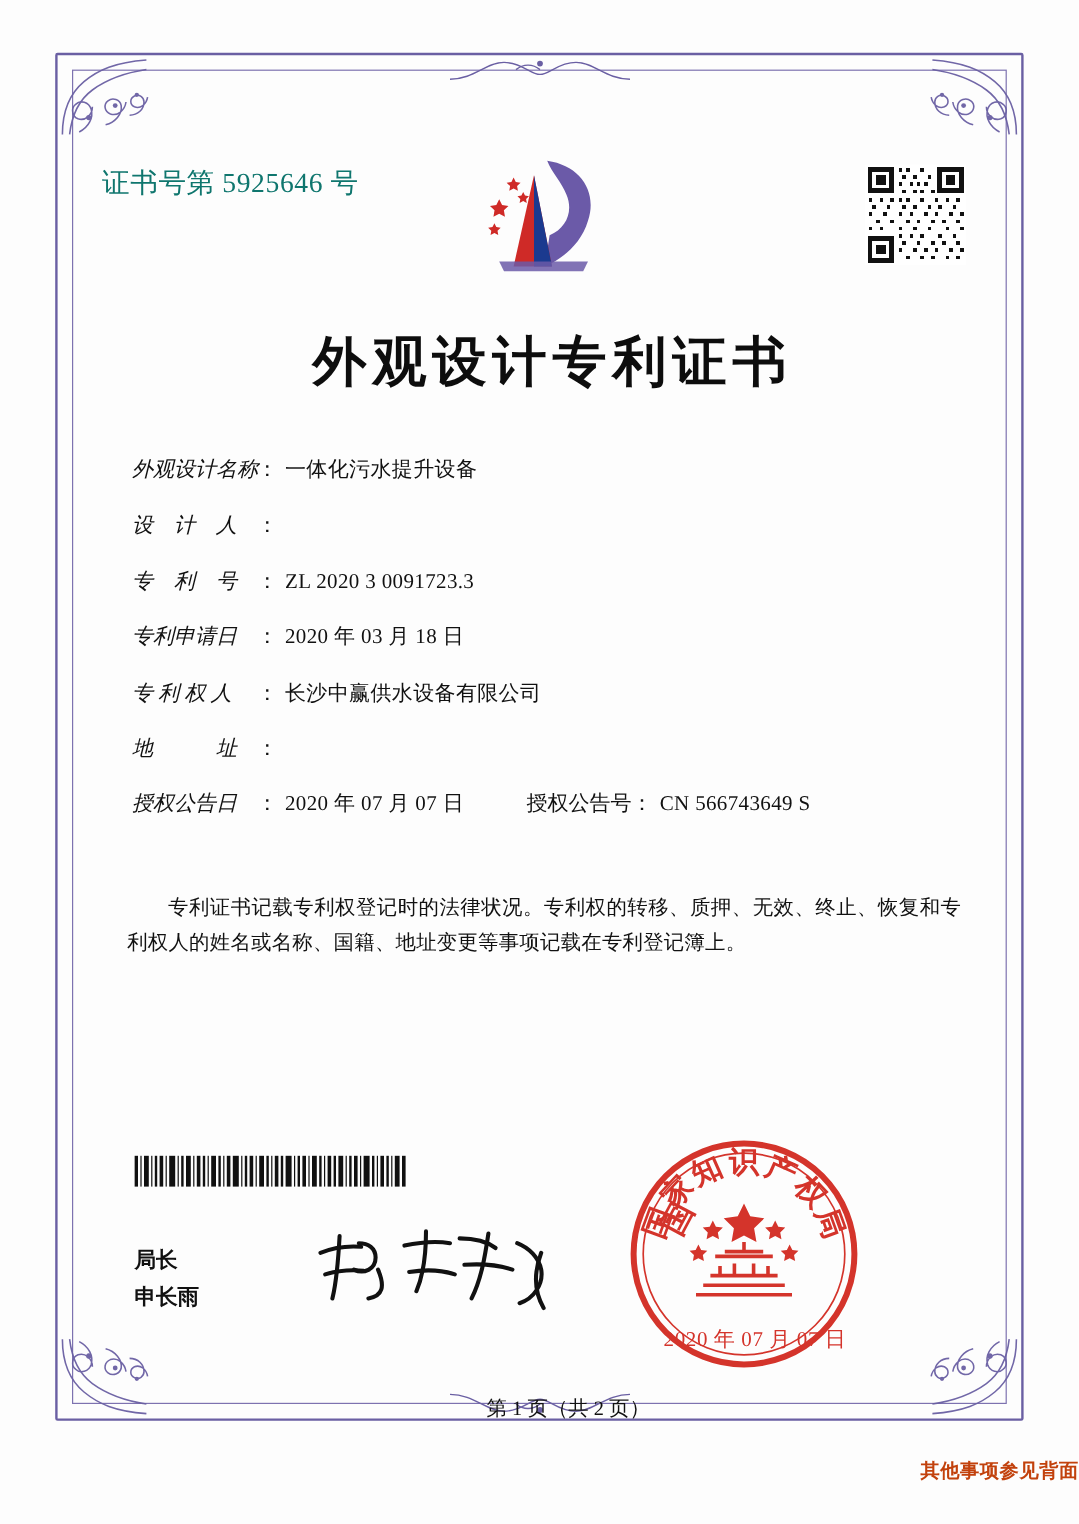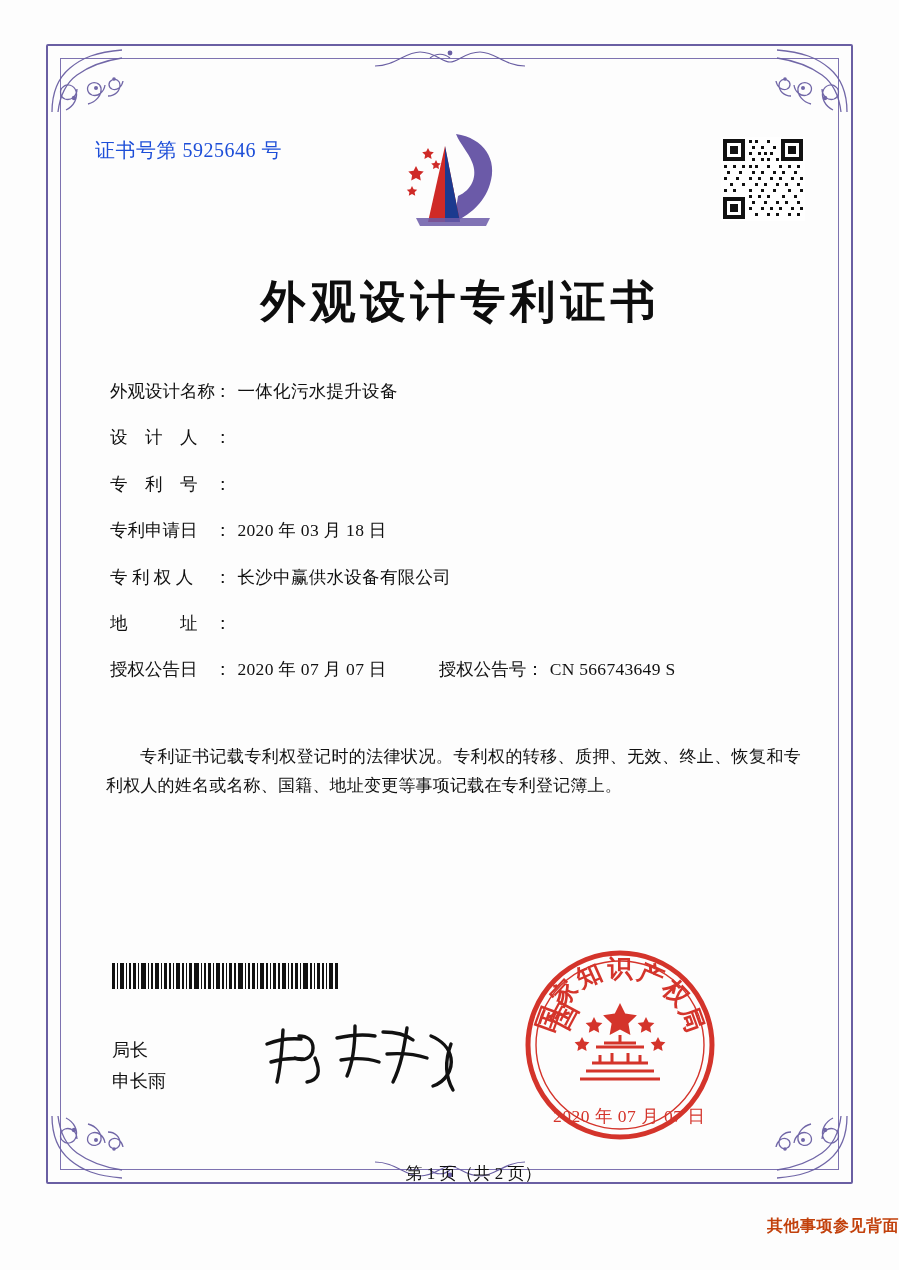--- a/index.html
+++ b/index.html
@@ -58,25 +58,25 @@
     position: absolute;
     color: #6a5fa3;
   }
   .edge-orn.top    { left: 50%; top: 44px;  transform: translateX(-50%); width: 150px; height: 26px; }
   .edge-orn.bottom { left: 50%; bottom: 86px; transform: translateX(-50%) scaleY(-1); width: 150px; height: 26px; }
   .edge-orn svg { width: 100%; height: 100%; display: block; }
 
   
   .cert-no {
     position: absolute;
-    left: 95px;
+    left: 85px;
     top: 137px;
-    font-size: 20px;
+    font-size: 23px;
     letter-spacing: .5px;
-    color: #1d4ed8;
+    color: #0f766e;
   }
 
   .logo {
     position: absolute;
     left: 398px;
     top: 126px;
     width: 110px;
     height: 112px;
   }
   .logo svg { width: 100%; height: 100%; display: block; }
@@ -116,20 +116,21 @@
     margin-bottom: 24.5px;
     font-size: 17.5px;
     line-height: 1.25;
     color: #111;
   }
   .field-label {
     width: 104px;
     flex: none;
     white-space: pre;
     letter-spacing: 0px;
+    font-style: italic;
   }
   .field-colon {
     flex: none;
     padding-right: 6px;
   }
   .field-value {
     flex: 1;
     letter-spacing: .3px;
   }
   .field-row.dual .field-value {
@@ -180,21 +181,21 @@
     margin-right: 2px;
   }
 
   
   .sig-labels {
     position: absolute;
     left: 112px;
     top: 1035px;
     font-size: 18px;
     line-height: 31px;
-    font-weight: normal;
+    font-weight: bold;
     color: #111;
   }
   .signature {
     position: absolute;
     left: 255px;
     top: 1018px;
     width: 220px;
     height: 80px;
     color: #111;
   }
@@ -430,20 +431,21 @@
     </div>
 
     <div class="field-row">
       <span class="field-label">设　计　人</span>
       <span class="field-colon">：</span>
     </div>
 
     <div class="field-row">
       <span class="field-label">专　利　号</span>
       <span class="field-colon">：</span>
+      <span class="field-value">ZL 2020 3 0091723.3</span>
     </div>
 
     <div class="field-row">
       <span class="field-label">专利申请日</span>
       <span class="field-colon">：</span>
       <span class="field-value">2020 年 03 月 18 日</span>
     </div>
 
     <div class="field-row">
       <span class="field-label">专 利 权 人</span>

